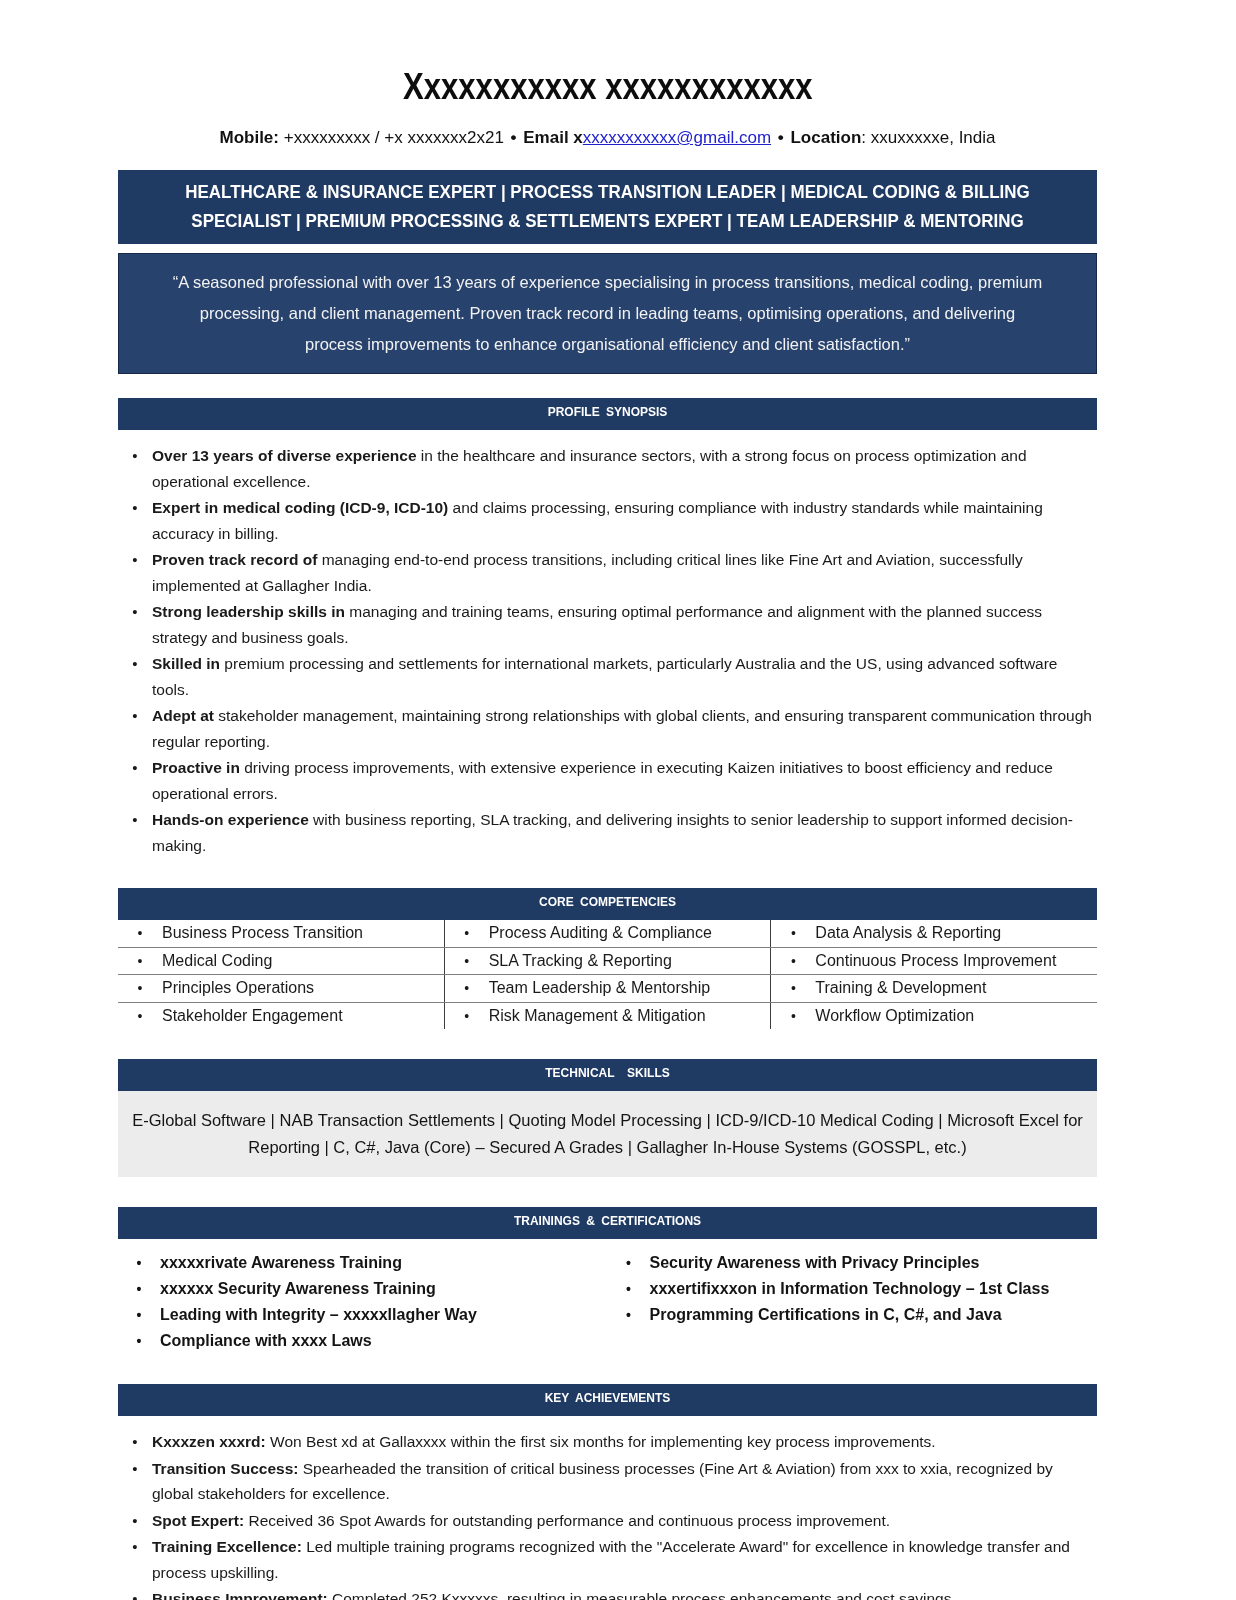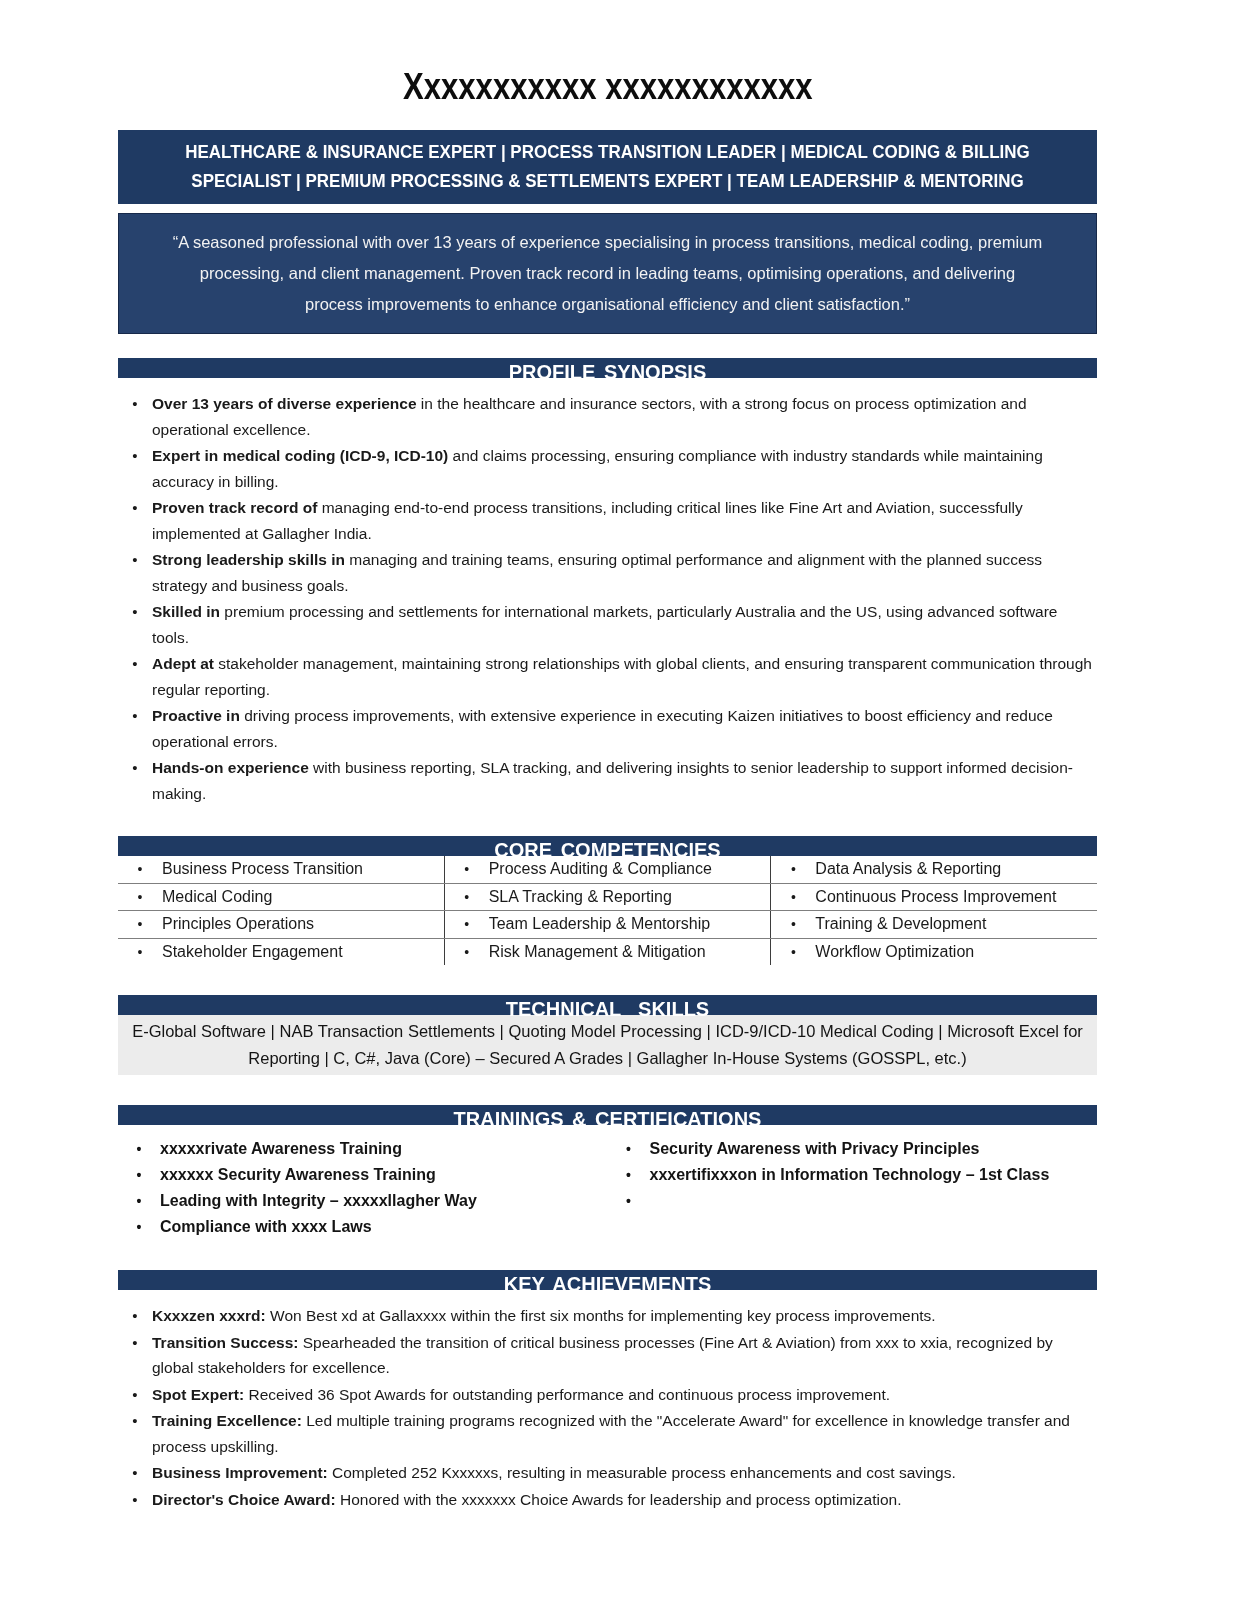--- a/index.html
+++ b/index.html
@@ -15,56 +15,57 @@
   .contact a{color:#2222cc;text-decoration:underline;}
 
   
   .banner{margin-top:22px;background:#1f3a63;color:#ffffff;text-align:center;
           font-weight:bold;font-size:17.5px;line-height:29px;padding:8px 28px;}
   .banner-inner{display:inline-block;transform:scaleX(.97);transform-origin:center;}
   .quote{margin-top:9px;background:#27426d;border:1px solid #17294a;color:#f2f2f2;text-align:center;
          font-size:16.5px;line-height:31px;padding:13px 52px;}
 
   .sec-title{margin-top:24px;background:#1f3a63;color:#ffffff;text-align:center;
-             font-weight:bold;font-size:20px;line-height:28px;height:20px;white-space:pre;word-spacing:3px;}
+             font-weight:bold;font-size:12px;line-height:28px;height:32px;white-space:pre;word-spacing:3px;}
 
   
   .blist{margin-top:13px;}
   .bitem{display:flex;font-size:15.5px;line-height:25.5px;margin:0 0 1px 0;}
   .bitem .blt{flex:0 0 34px;text-align:center;font-size:15px;}
   .bitem .btxt{flex:1;}
   .bitem .lead{font-weight:bold;}
 
   
   .cc-table{margin-top:0;}
   .cc-row{display:flex;border-bottom:1px solid #7f7f7f;}
   .cc-row:last-child{border-bottom:none;}
   .cc-cell{flex:1 1 33.33%;display:flex;align-items:center;font-size:16px;line-height:26px;height:26.5px;}
   .cc-cell + .cc-cell{border-left:1px solid #3d3d3d;}
   .cc-cell .blt{flex:0 0 44px;text-align:center;font-size:14px;}
 
   
   .skills-body{background:#ececec;color:#141414;text-align:center;font-size:16.5px;
-               line-height:27px;padding:3px 6px;}
+               line-height:27px;padding:16px 6px;}
 
   
   .tr-cols{display:flex;margin-top:11px;}
   .tr-col{flex:1 1 50%;}
   .tr-item{display:flex;font-size:16px;line-height:26px;font-weight:bold;color:#141414;}
   .tr-item .blt{flex:0 0 42px;text-align:center;font-size:14px;}
 
   .gap-lg{margin-top:30px;}
 </style>
 </head>
 <body>
 
 <div class="page">
 
   <h1 class="name"><span class="name-inner">Xxxxxxxxxxx xxxxxxxxxxxx</span></h1>
 
+  <p class="contact"><b>Mobile:</b> <span>+xxxxxxxxx / +x xxxxxxx2x21</span> <b class="dot">•</b> <b>Email</b> <b>x</b><a href="#">xxxxxxxxxxx@gmail.com</a> <b class="dot">•</b> <b>Location</b><span>: xxuxxxxxe, India</span></p>
 
   <div class="banner"><span class="banner-inner">HEALTHCARE &amp; INSURANCE EXPERT | PROCESS TRANSITION LEADER | MEDICAL CODING &amp; BILLING SPECIALIST | PREMIUM PROCESSING &amp; SETTLEMENTS EXPERT | TEAM LEADERSHIP &amp; MENTORING</span></div>
 
   <div class="quote">“A seasoned professional with over 13 years of experience specialising in process transitions, medical coding, premium processing, and client management. Proven track record in leading teams, optimising operations, and delivering process improvements to enhance organisational efficiency and client satisfaction.”</div>
 
   <div class="sec-title">PROFILE SYNOPSIS</div>
   <div class="blist">
 
       <div class="bitem">
         <span class="blt">•</span>
@@ -205,20 +206,21 @@
           <span>Security Awareness with Privacy Principles</span>
         </div>
 
         <div class="tr-item">
           <span class="blt">•</span>
           <span>xxxertifixxxon in Information Technology – 1st Class</span>
         </div>
 
         <div class="tr-item">
           <span class="blt">•</span>
+          <span>Programming Certifications in C, C#, and Java</span>
         </div>
       </div>
   </div>
 
   <div class="sec-title gap-lg">KEY ACHIEVEMENTS</div>
   <div class="blist">
 
       <div class="bitem">
         <span class="blt">•</span>
         <span class="btxt"><span class="lead">Kxxxzen xxxrd:</span><span> Won Best xd at Gallaxxxx within the first six months for implementing key process improvements.</span></span>

